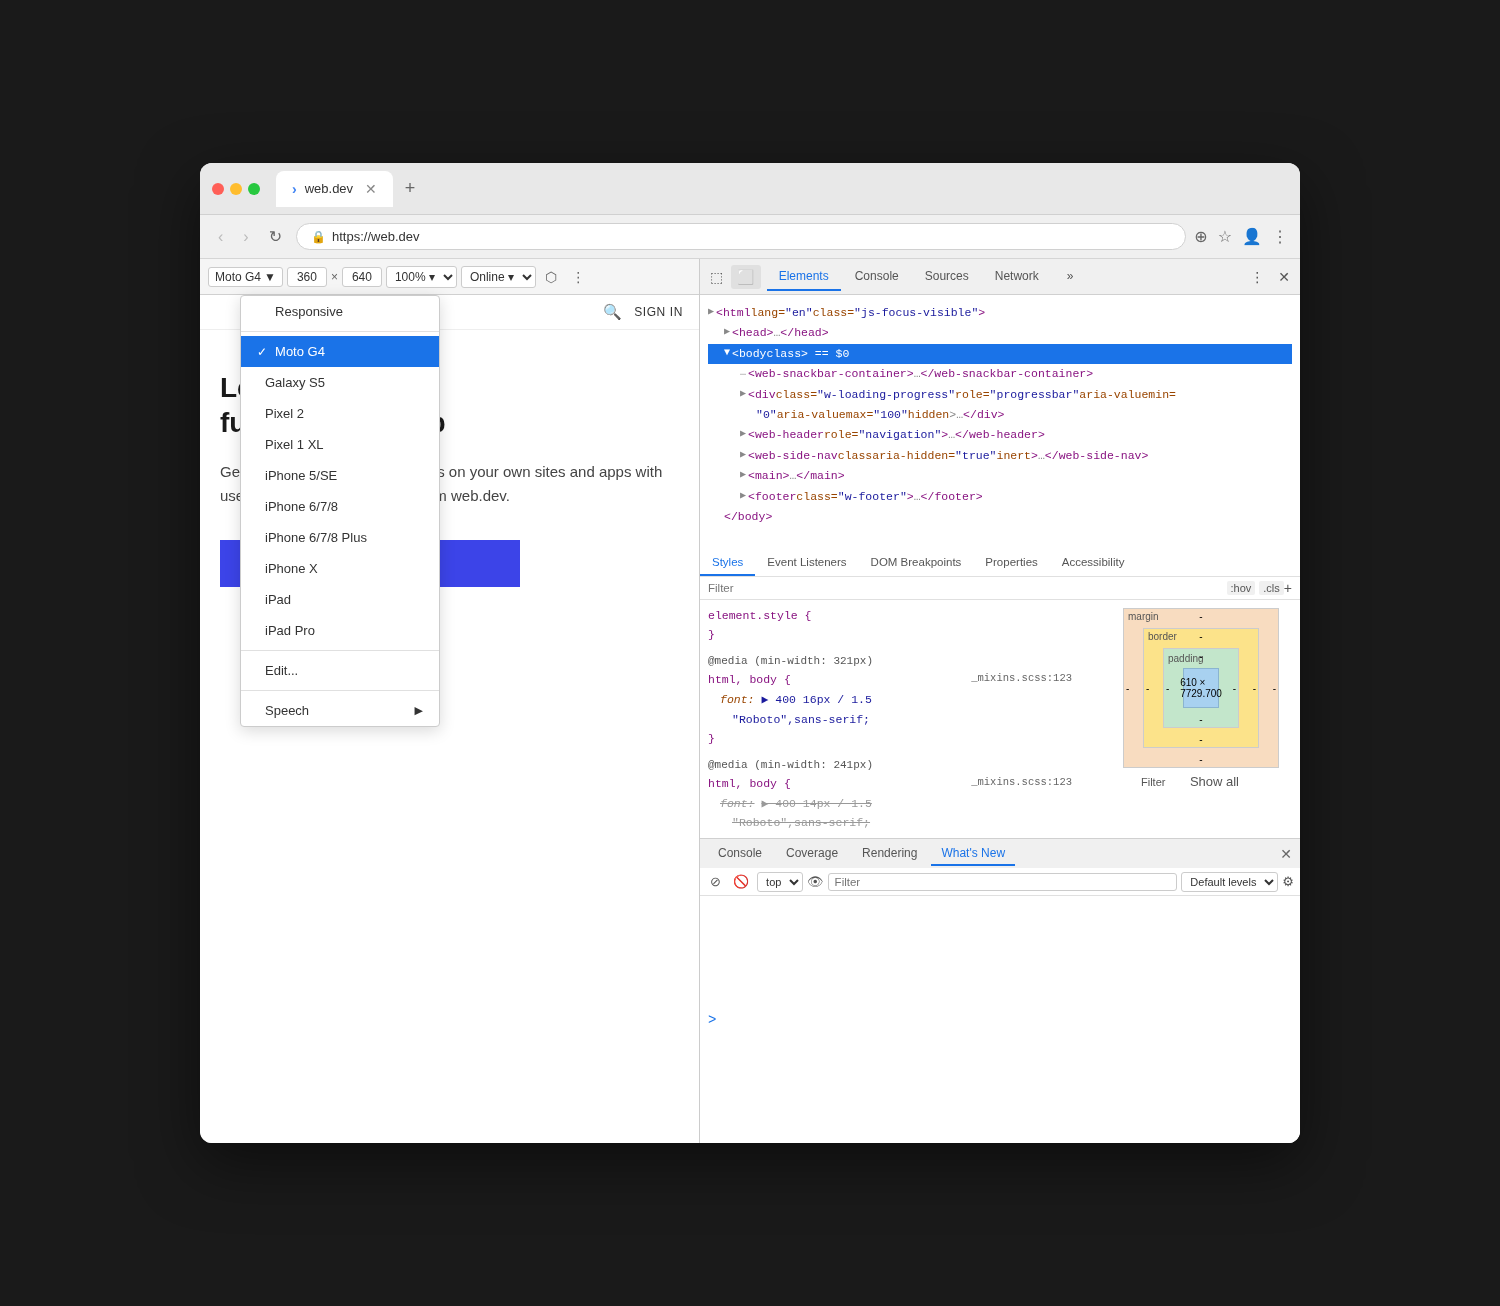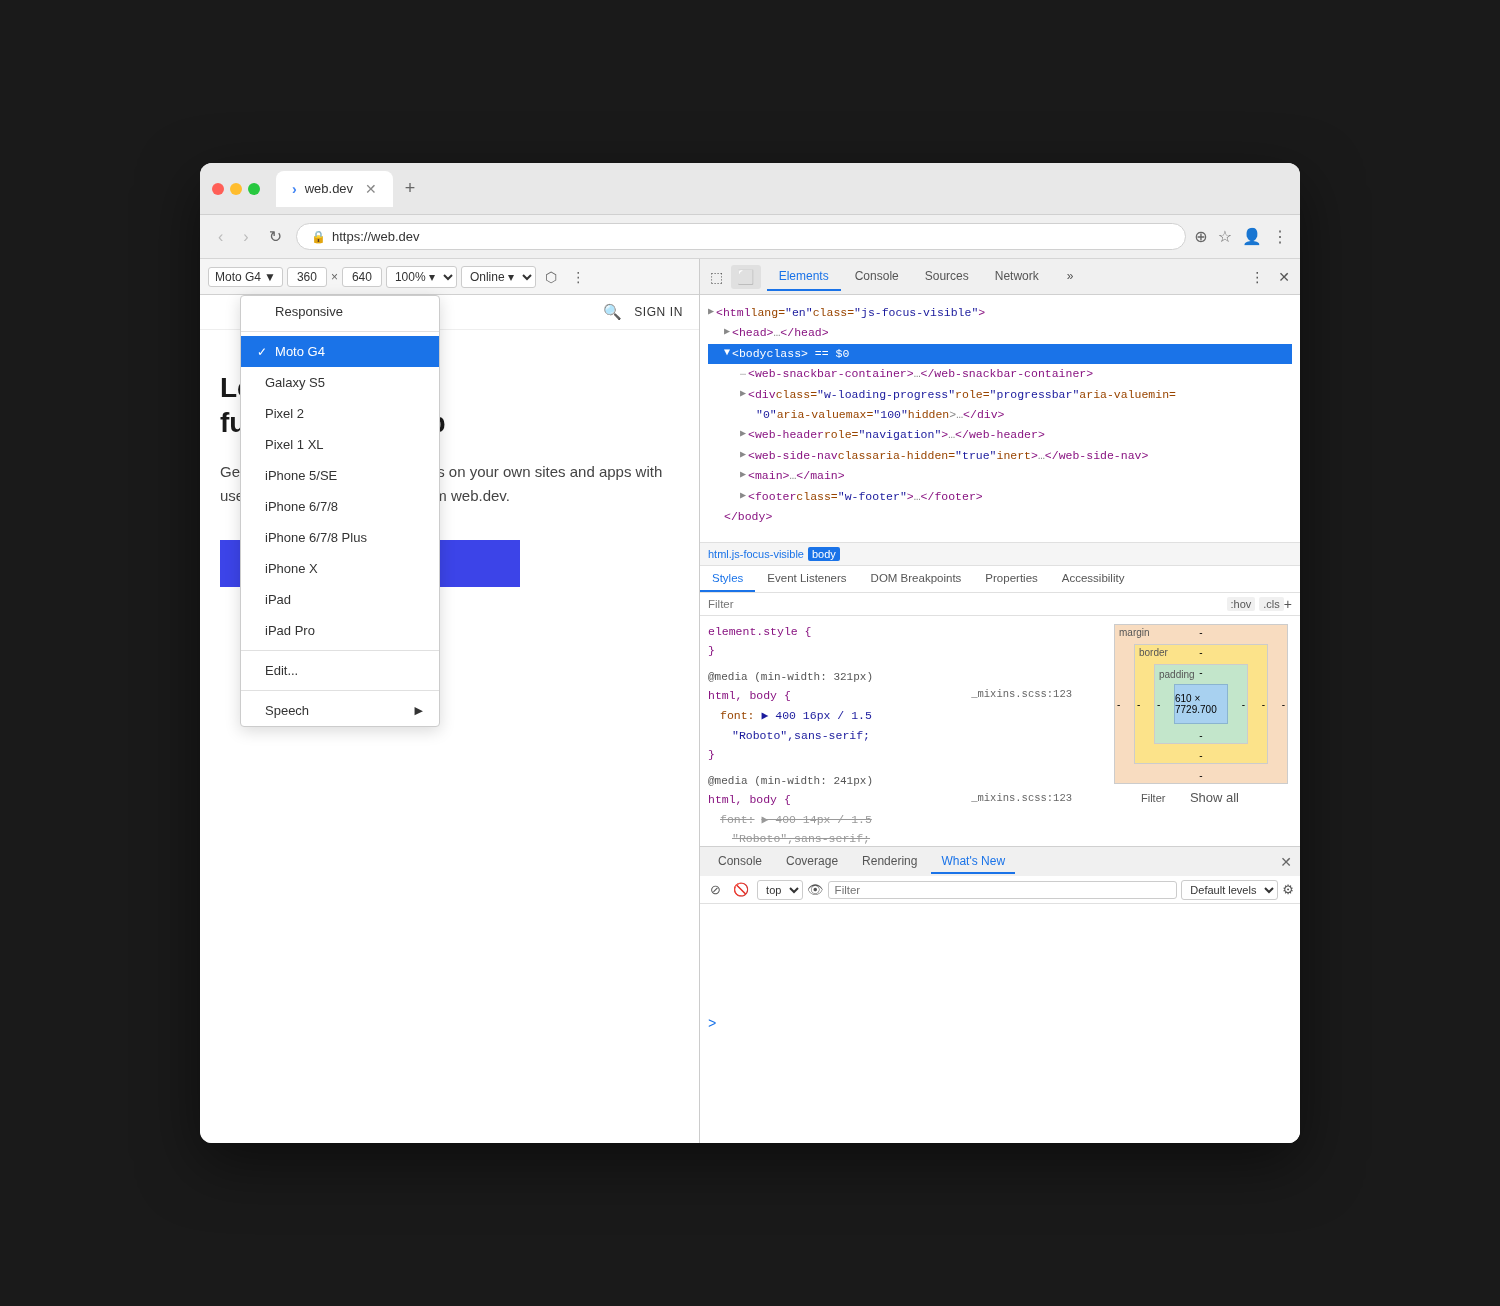--- a/index.html
+++ b/index.html
@@ -343,37 +343,37 @@
     .styles-left {
       flex: 1;
       font-family: 'Courier New', Courier, monospace;
       font-size: 11.5px;
       padding: 6px 8px;
       overflow-y: auto;
       color: #333;
       line-height: 1.7;
     }
     .css-selector { color: #881280; font-weight: 500; }
-    .css-prop { color: #994500; }
+    .css-prop { color: #994500; font-style: italic; }
     .css-val { color: #1a1a9d; }
     .css-file { float: right; color: #666; font-size: 10.5px; }
     .css-strikethrough { text-decoration: line-through; color: #999; }
     .css-block { margin-bottom: 6px; }
 
     .box-model {
       width: 220px;
       min-width: 220px;
       padding: 8px;
       display: flex;
       flex-direction: column;
       align-items: center;
     }
     .box-model-container {
       position: relative;
-      width: 174px;
+      width: 156px;
       height: 160px;
       margin-left: 22px;
     }
     .box-layer {
       position: absolute;
       display: flex;
       align-items: center;
       justify-content: center;
       font-size: 10px;
       font-family: sans-serif;
@@ -713,24 +713,20 @@
             <span class="html-tag">&gt;</span>
             <span class="html-dots">…</span>
             <span class="html-tag">&lt;/footer&gt;</span>
           </div>
           <div class="html-line" style="padding-left:16px;">
             <span class="html-tag">&lt;/body&gt;</span>
           </div>
 
         </div>
 
-        <div class="breadcrumb-bar">
-          <span class="breadcrumb-item">html.js-focus-visible</span>
-          <span class="breadcrumb-item selected">body</span>
-        </div>
 
         <div class="styles-tabs">
           <div class="styles-tab active">Styles</div>
           <div class="styles-tab">Event Listeners</div>
           <div class="styles-tab">DOM Breakpoints</div>
           <div class="styles-tab">Properties</div>
           <div class="styles-tab">Accessibility</div>
         </div>
 
         <div class="styles-filter">

